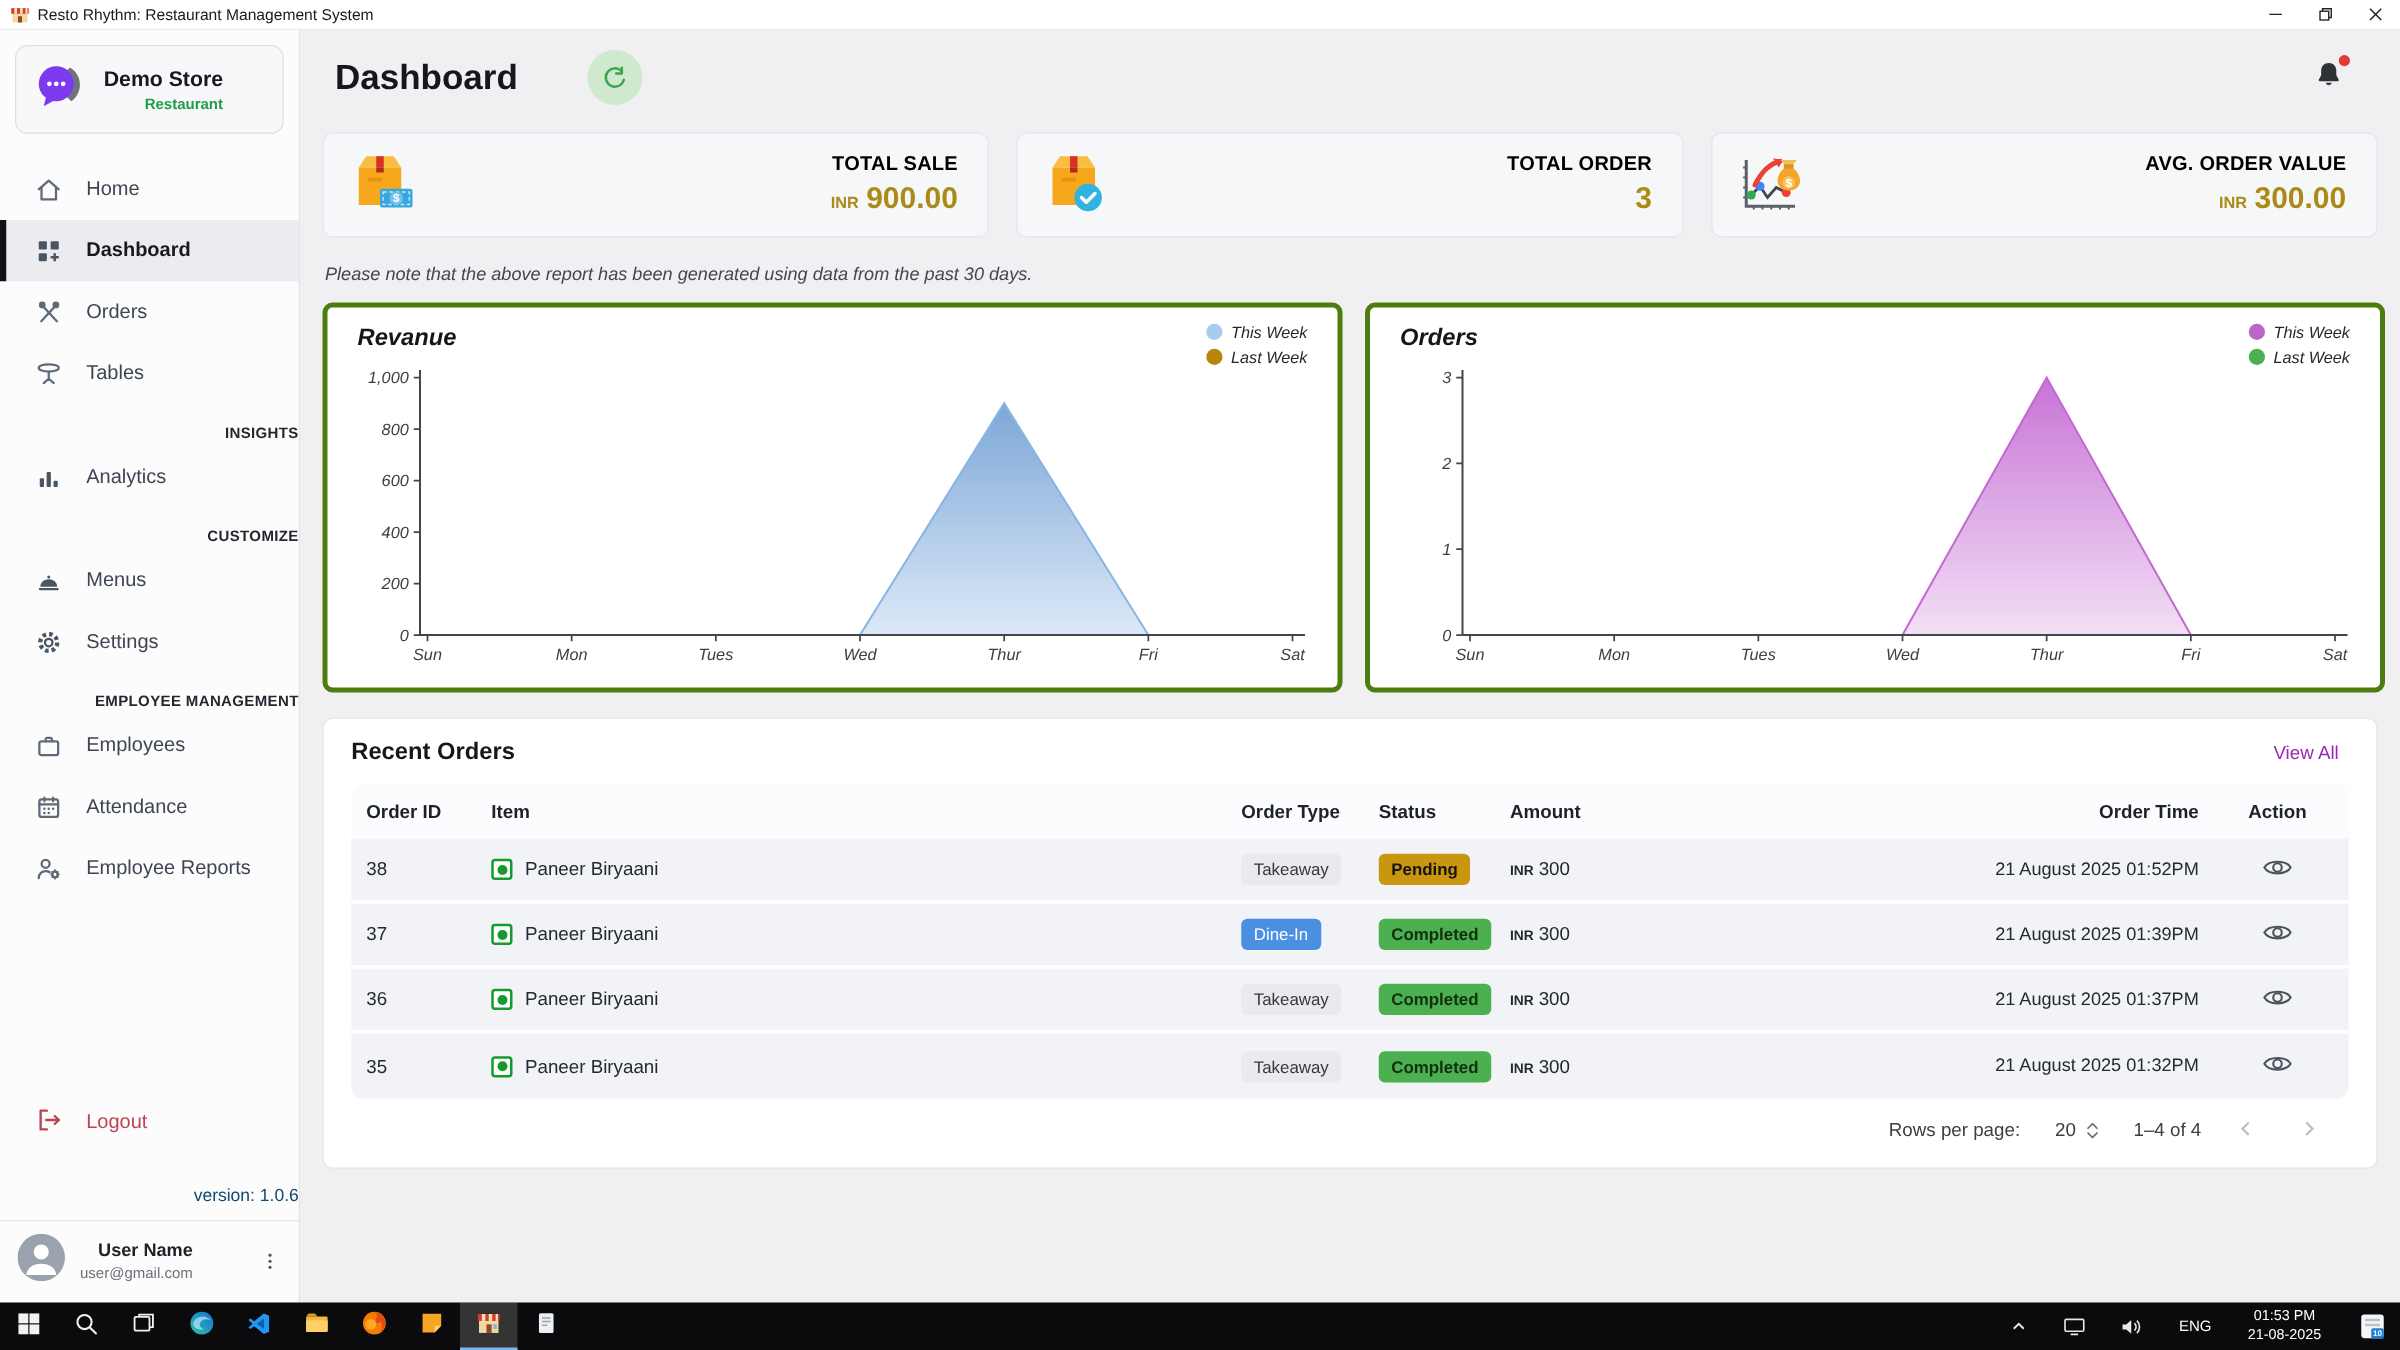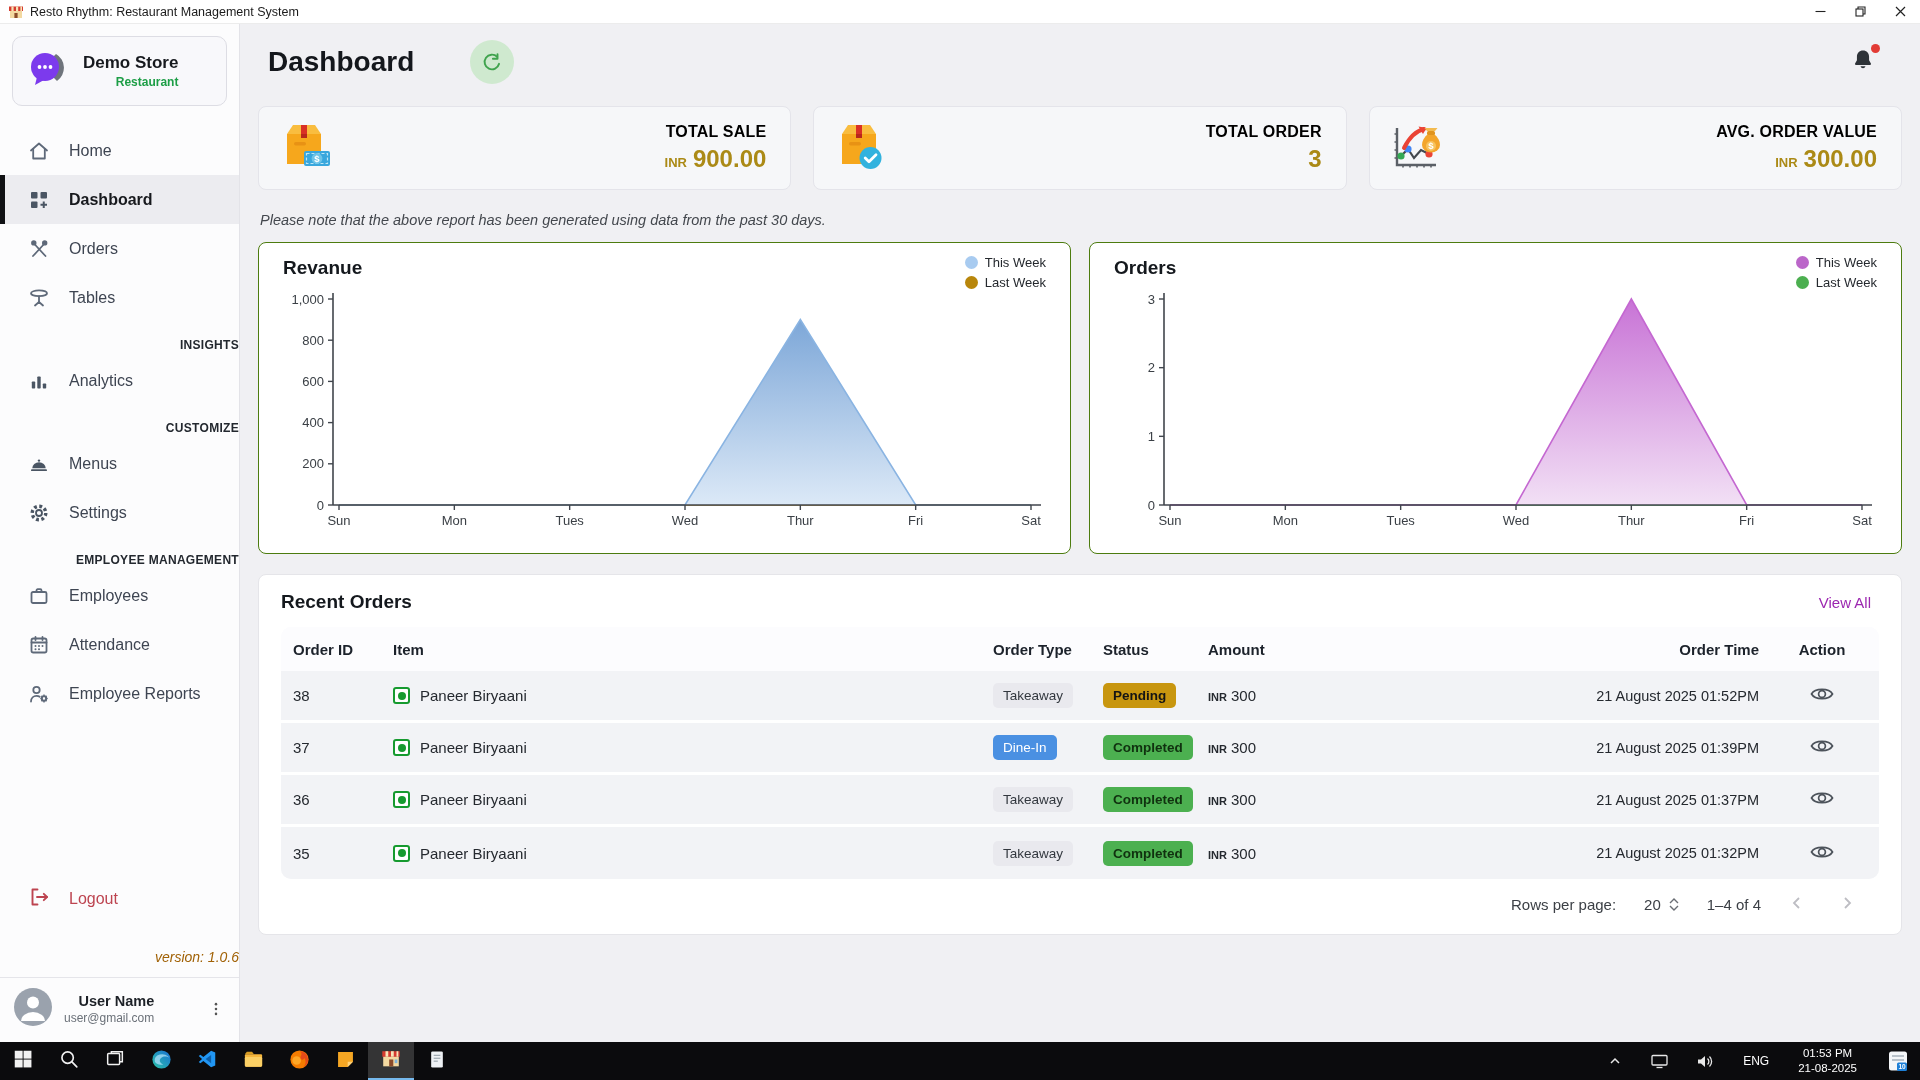--- a/index.html
+++ b/index.html
@@ -25,21 +25,21 @@
   .store-type { font-size:12px; font-weight:bold; color:#1d9e46; margin-top:2px; }
   .nav { margin-top:14px; }
   .nav-item { height:49px; display:flex; align-items:center; gap:18px; padding-left:22px; cursor:pointer; color:#3e4552; border-left:5px solid transparent; }
   .nav-item .icn { width:24px; height:24px; flex:0 0 24px; }
   .nav-item .lbl { font-size:16px; }
   .nav-item.active { background:#ececf0; border-left:5px solid #101114; }
   .nav-item.active .lbl { font-weight:bold; color:#17191d; }
   .nav-sec { font-size:12px; font-weight:bold; letter-spacing:.3px; color:#23282f; margin:16px 0 4px 17px; }
   .logout-item { margin-top:auto; height:48px; display:flex; align-items:center; gap:18px; padding-left:27px; cursor:pointer; color:#bd4450; }
   .logout-item .lbl { font-size:16px; }
-  .version { font-size:14px; color:#a16207; padding:26px 0 12px 14px;font-style:italic; }
+  .version { font-size:14px; color:#0c4a6e; padding:26px 0 12px 14px; }
   .user-row { border-top:1px solid #e5e5ea; padding:10px 10px 12px 14px; display:flex; align-items:center; gap:12px; }
   .user-name { font-size:14.5px; font-weight:bold; color:#1d2127; }
   .user-email { font-size:12px; color:#6a7078; margin-top:2px; }
   .kebab { margin-left:auto; width:26px; height:26px; display:flex; align-items:center; justify-content:center; cursor:pointer; }
 
   
   .main { flex:1; display:flex; flex-direction:column; min-width:0; overflow:hidden; }
   .main-header { display:flex; align-items:center; padding:16px 30px 10px 28px; }
   .page-title { font-size:28px; font-weight:bold; color:#14171c; }
   .refresh-btn { width:44px; height:44px; border-radius:50%; background:#cfe9cf; margin-left:56px; display:flex; align-items:center; justify-content:center; cursor:pointer; border:none; }
@@ -50,21 +50,21 @@
   .stat-card { flex:1; height:84px; background:#f6f7f9; border:1px solid #e4e4ea; border-radius:8px; display:flex; align-items:center; padding:0 24px 0 18px; }
   .stat-right { margin-left:auto; text-align:right; }
   .stat-label { font-size:16px; font-weight:bold; color:#000000; letter-spacing:.2px; }
   .stat-value { margin-top:4px; color:#ab8a16; }
   .stat-value .cur { font-size:13px; font-weight:bold; margin-right:6px; }
   .stat-value .val { font-size:24px; font-weight:bold; }
 
   .note { font-style:italic; font-size:14.5px; color:#43474d; margin:22px 18px 0 20px; }
 
   .charts-row { display:flex; gap:18px; margin:14px 18px 0 18px; }
-  .chart-card { flex:1; background:#ffffff; border:1px solid #4d7c0f; border-radius:8px; height:312px; position:relative; padding:14px 18px 6px 16px; }
+  .chart-card { flex:1; background:#ffffff; border:4px solid #4d7c0f; border-radius:8px; height:312px; position:relative; padding:14px 18px 6px 16px;font-style:italic; }
   .chart-title { font-size:19px; font-weight:bold; color:#14181d; margin-left:8px; }
   .chart-legend { position:absolute; top:12px; right:24px; }
   .legend-item { display:flex; align-items:center; gap:7px; margin-bottom:5px; }
   .legend-dot { width:13px; height:13px; border-radius:50%; }
   .legend-text { font-size:13px; color:#25292e; }
   .chart-svg { margin-top:8px; }
 
   
   .orders-card { background:#ffffff; border:1px solid #e5e5e9; border-radius:8px; margin:20px 18px 0 18px; padding:16px 22px 6px 22px; }
   .orders-head { display:flex; align-items:center; }

